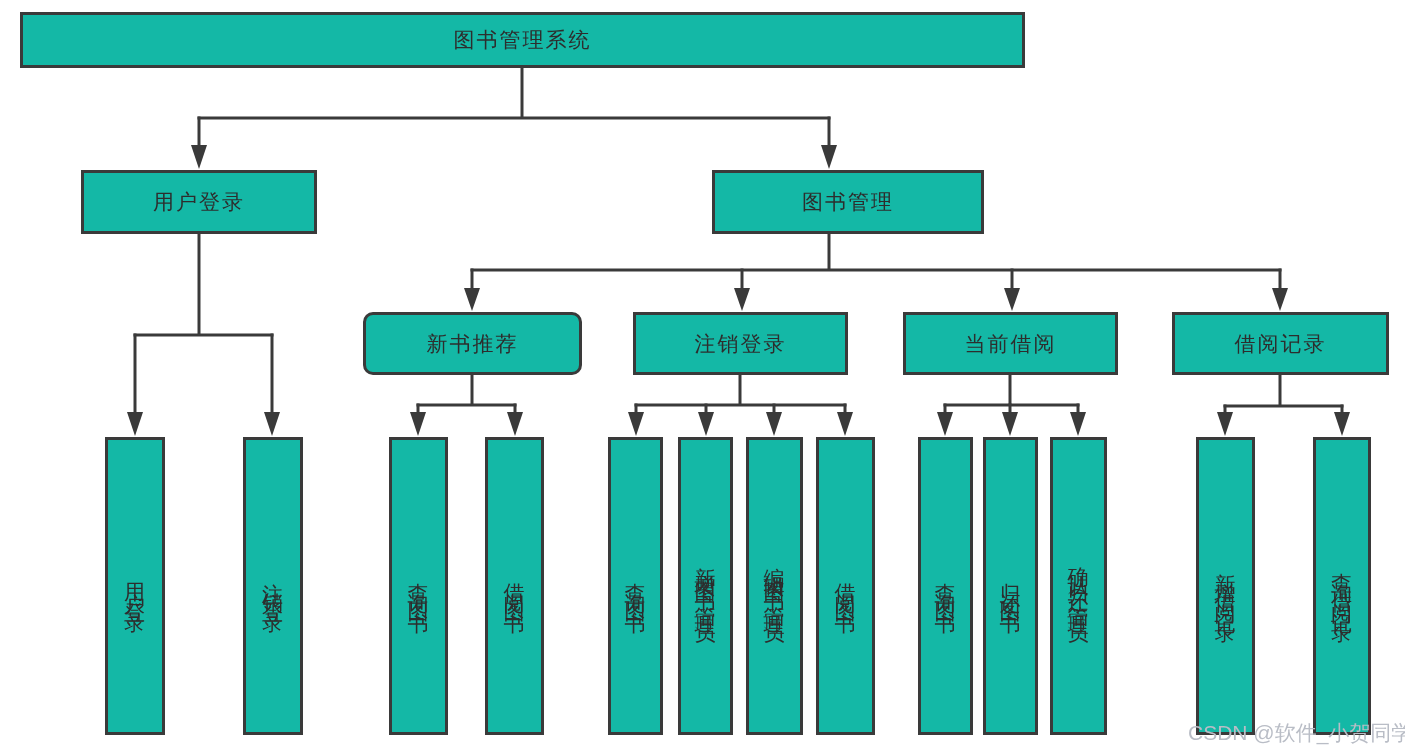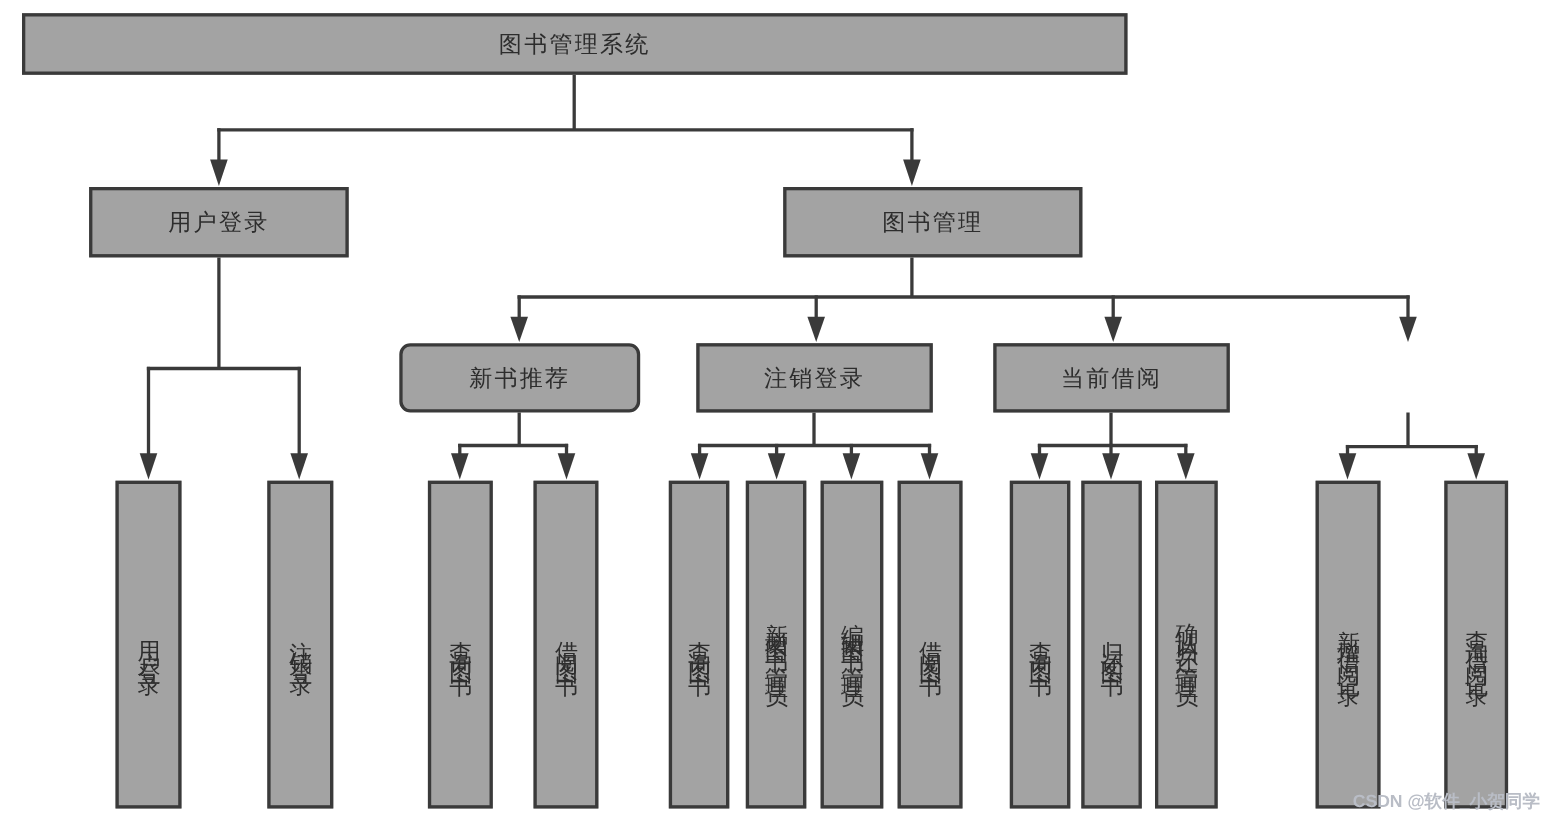--- a/index.html
+++ b/index.html
@@ -16,21 +16,21 @@
   }
   #connector-svg {
     position: absolute;
     left: 0; top: 0;
     width: 1405px; height: 747px;
   }
   .node {
     position: absolute;
     box-sizing: border-box;
     border: 3px solid #3a3a3a;
-    background: #a3a3a3;
+    background: #14b8a6;
     display: flex;
     align-items: center;
     justify-content: center;
     color: #2d2d2d;
   }
   .node.h .label {
     font-size: 21px;
     letter-spacing: 2px;
     white-space: nowrap;
   }
@@ -42,25 +42,24 @@
     white-space: nowrap;
   }
   .node.v.long .label {
     letter-spacing: 8px;
   }
   #watermark {
     position: absolute;
     left: 1188px;
     top: 719px;
     width: 212px;
-    font-size: 16px;
+    font-size: 21px;
     color: #b9bdc6;
     white-space: nowrap;
     text-align: right;
-    font-weight: bold;
   }
   svg line { stroke: #3a3a3a; stroke-width: 3; }
   svg polygon { fill: #3a3a3a; }
 </style>
 </head>
 <body>
 
 <div id="canvas">
 
   <svg id="connector-svg" viewBox="0 0 1405 747" xmlns="http://www.w3.org/2000/svg">
@@ -152,20 +151,23 @@
 
   <div class="node h" style="left:363px; top:312px; width:219px; height:63px;border-radius:10px;">
     <span class="label">新书推荐</span>
   </div>
   <div class="node h" style="left:633px; top:312px; width:215px; height:63px;">
     <span class="label">注销登录</span>
   </div>
   <div class="node h" style="left:903px; top:312px; width:215px; height:63px;">
     <span class="label">当前借阅</span>
   </div>
+  <div class="node h" style="left:1172px; top:312px; width:217px; height:63px;">
+    <span class="label">借阅记录</span>
+  </div>
 
   <div class="node v" style="left:105px; top:437px; width:60px; height:298px;">
     <span class="label">用户登录</span>
   </div>
   <div class="node v" style="left:243px; top:437px; width:60px; height:298px;">
     <span class="label">注销登录</span>
   </div>
 
   <div class="node v" style="left:389px; top:437px; width:59px; height:298px;">
     <span class="label">查询图书</span>

